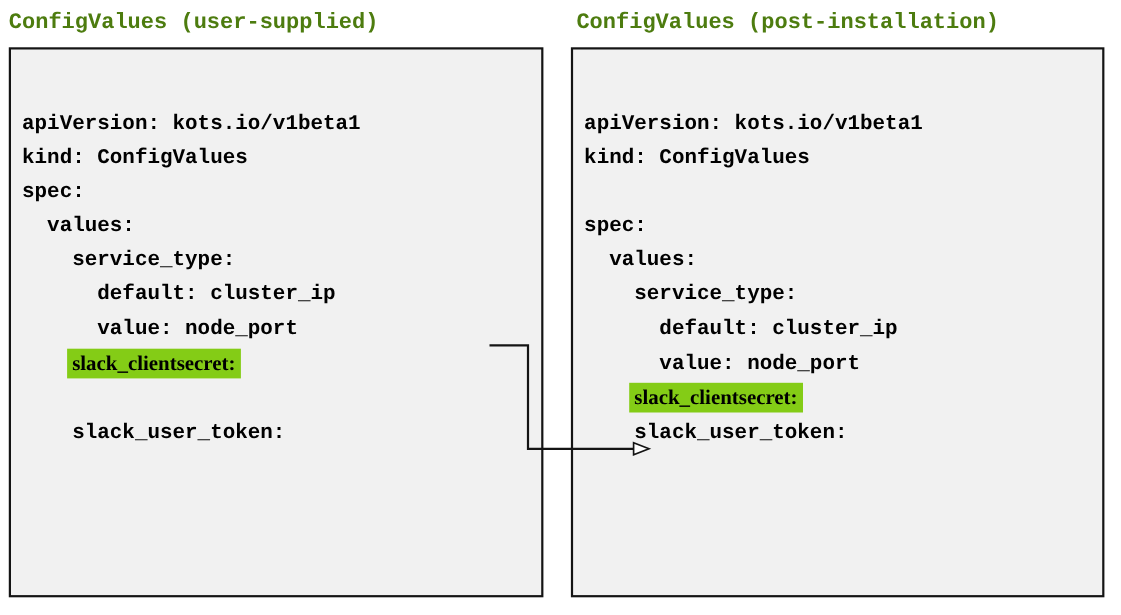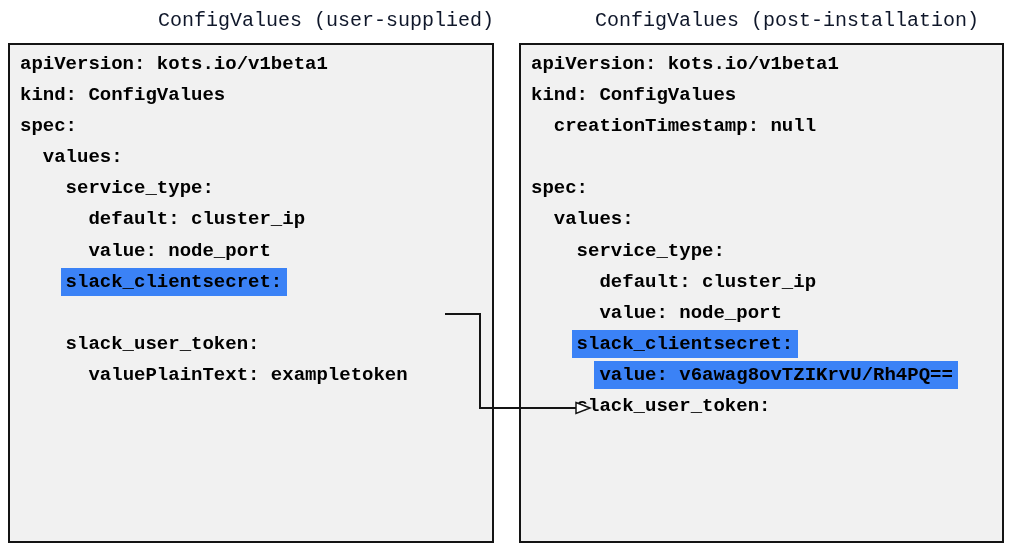--- a/index.html
+++ b/index.html
@@ -7,49 +7,50 @@
     width: 1019px; height: 559px;
     background: #ffffff;
     position: relative;
     overflow: hidden;
     font-family: "Liberation Mono", "DejaVu Sans Mono", monospace;
   }
   .title {
     position: absolute;
     top: 9px;
     font-size: 20px;
-    font-weight: normal;
-    color: #0f172a;
-    text-align: right;
+    font-weight: bold;
+    color: #4d7c0f;
+    text-align: left;
     white-space: pre;
   }
   #left-title  { left: 8px;   width: 486px; }
-  #right-title { left: 494px; width: 485px; }
+  #right-title { left: 524px; width: 485px; }
   .panel {
     position: absolute;
     top: 43px;
     height: 500px;
     background: #f1f1f1;
     border: 2px solid #141414;
     box-sizing: border-box;
   }
   #left-panel  { left: 8px;   width: 486px; }
   #right-panel { left: 519px; width: 485px; }
-  .code { padding: 4px 6px 0 10px; }
+  .code { padding: 4px 6px 0 10px; margin-top: 48px; }
   .code-line {
     white-space: pre;
     font-size: 19px;
     font-weight: bold;
     line-height: 31.1px;
     color: #000000;
   }
   .hl {
-    background: #3b82f6;
+    background: #84cc16;
     padding: 3px 5px;
     margin-left: -5px;
+    font-family: Liberation Serif, serif;
   }
   #arrow-overlay {
     position: absolute;
     left: 0; top: 0;
     width: 1019px; height: 559px;
     pointer-events: none;
     z-index: 5;
   }
 </style>
 </head>
@@ -63,37 +64,35 @@
     <div class="code-line"><span></span><span>apiVersion: kots.io/v1beta1</span></div>
     <div class="code-line"><span></span><span>kind: ConfigValues</span></div>
     <div class="code-line"><span></span><span>spec:</span></div>
     <div class="code-line"><span>  </span><span>values:</span></div>
     <div class="code-line"><span>    </span><span>service_type:</span></div>
     <div class="code-line"><span>      </span><span>default: cluster_ip</span></div>
     <div class="code-line"><span>      </span><span>value: node_port</span></div>
     <div class="code-line"><span>    </span><span class="hl">slack_clientsecret:</span></div>
     <div class="code-line"><span>      </span></div>
     <div class="code-line"><span>    </span><span>slack_user_token:</span></div>
-    <div class="code-line"><span>      </span><span>valuePlainText: exampletoken</span></div>
+    <div class="code-line"><span>      </span></div>
   </div>
 </div>
 
 <div class="panel" id="right-panel">
   <div class="code">
     <div class="code-line"><span></span><span>apiVersion: kots.io/v1beta1</span></div>
     <div class="code-line"><span></span><span>kind: ConfigValues</span></div>
-    <div class="code-line"><span>  </span><span>creationTimestamp: null</span></div>
     <div class="code-line"><span>  </span></div>
     <div class="code-line"><span></span><span>spec:</span></div>
     <div class="code-line"><span>  </span><span>values:</span></div>
     <div class="code-line"><span>    </span><span>service_type:</span></div>
     <div class="code-line"><span>      </span><span>default: cluster_ip</span></div>
     <div class="code-line"><span>      </span><span>value: node_port</span></div>
     <div class="code-line"><span>    </span><span class="hl">slack_clientsecret:</span></div>
-    <div class="code-line"><span>      </span><span class="hl">value: v6awag8ovTZIKrvU/Rh4PQ==</span></div>
     <div class="code-line"><span>    </span><span>slack_user_token:</span></div>
     <div class="code-line"><span>      </span></div>
   </div>
 </div>
 
 <svg id="arrow-overlay" viewBox="0 0 1019 559" xmlns="http://www.w3.org/2000/svg">
   <path d="M 445 314 L 480 314 L 480 408 L 576 408" fill="none" stroke="#141414" stroke-width="2"></path>
   <polygon points="576,402.5 590,408 576,413.5" fill="#ffffff" stroke="#141414" stroke-width="1.5"></polygon>
 </svg>
 

